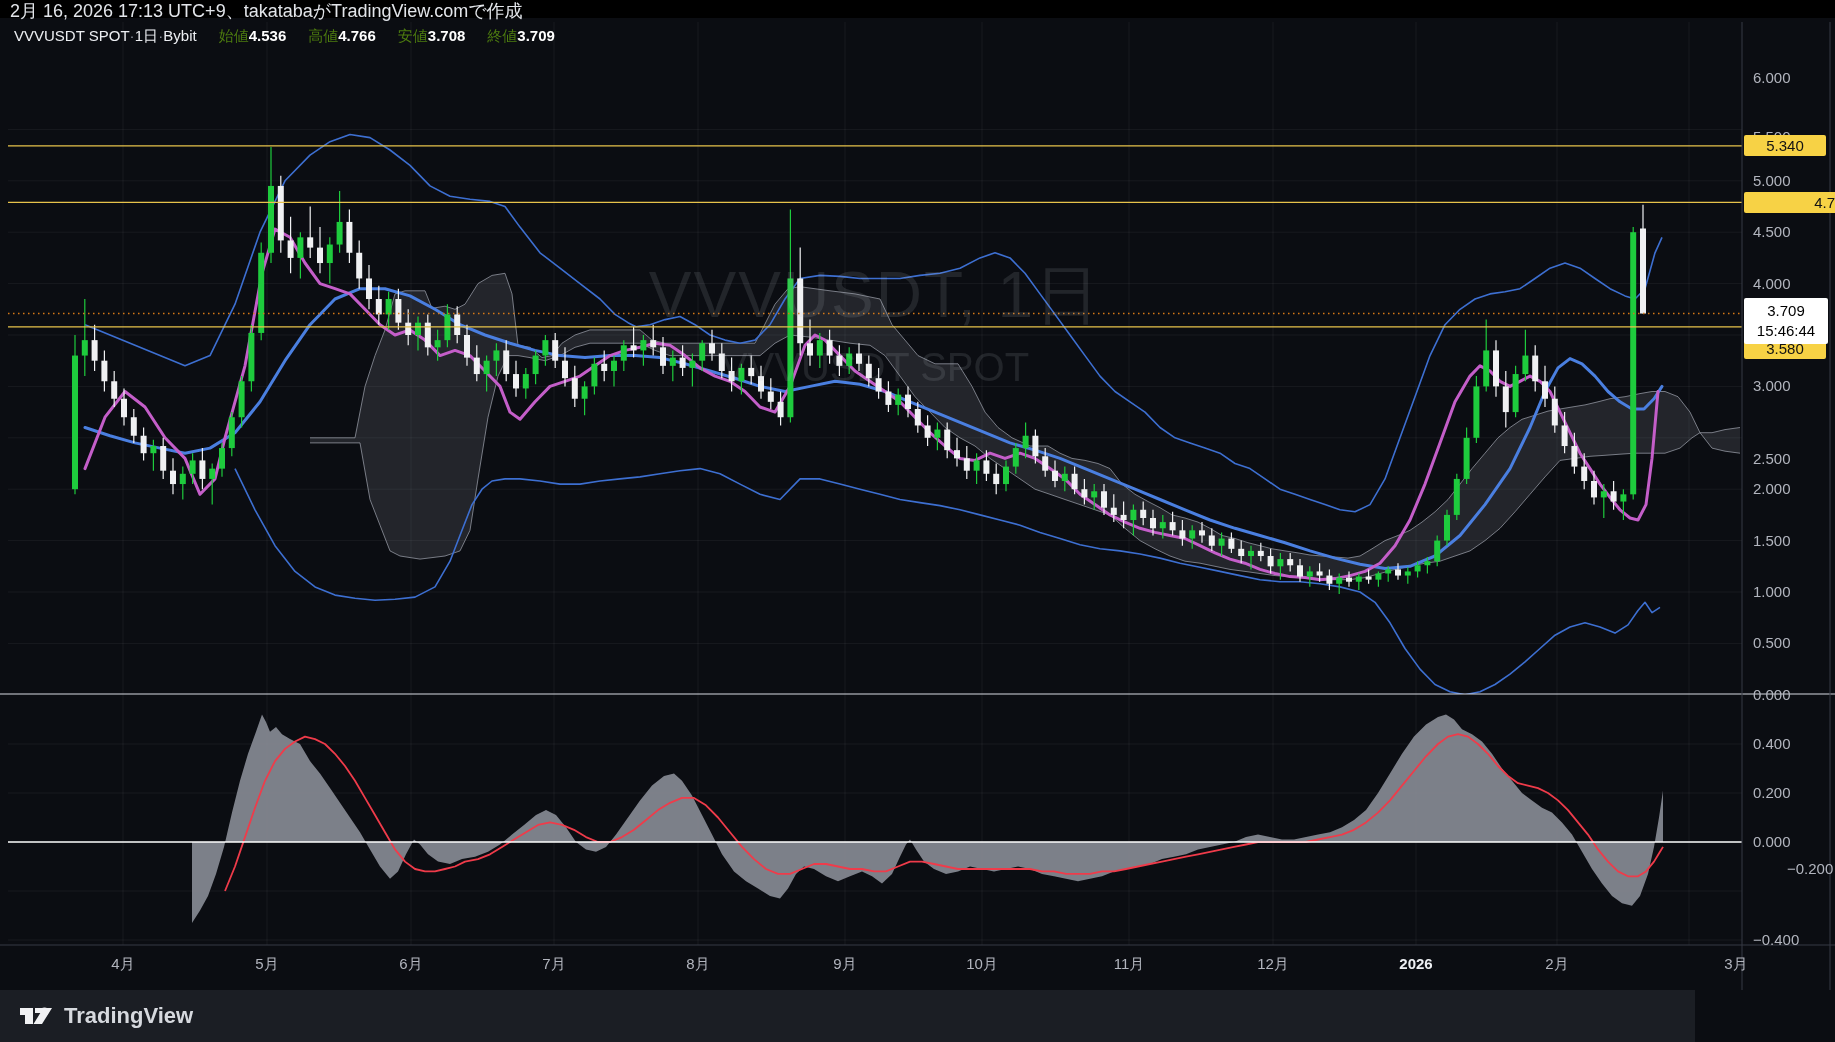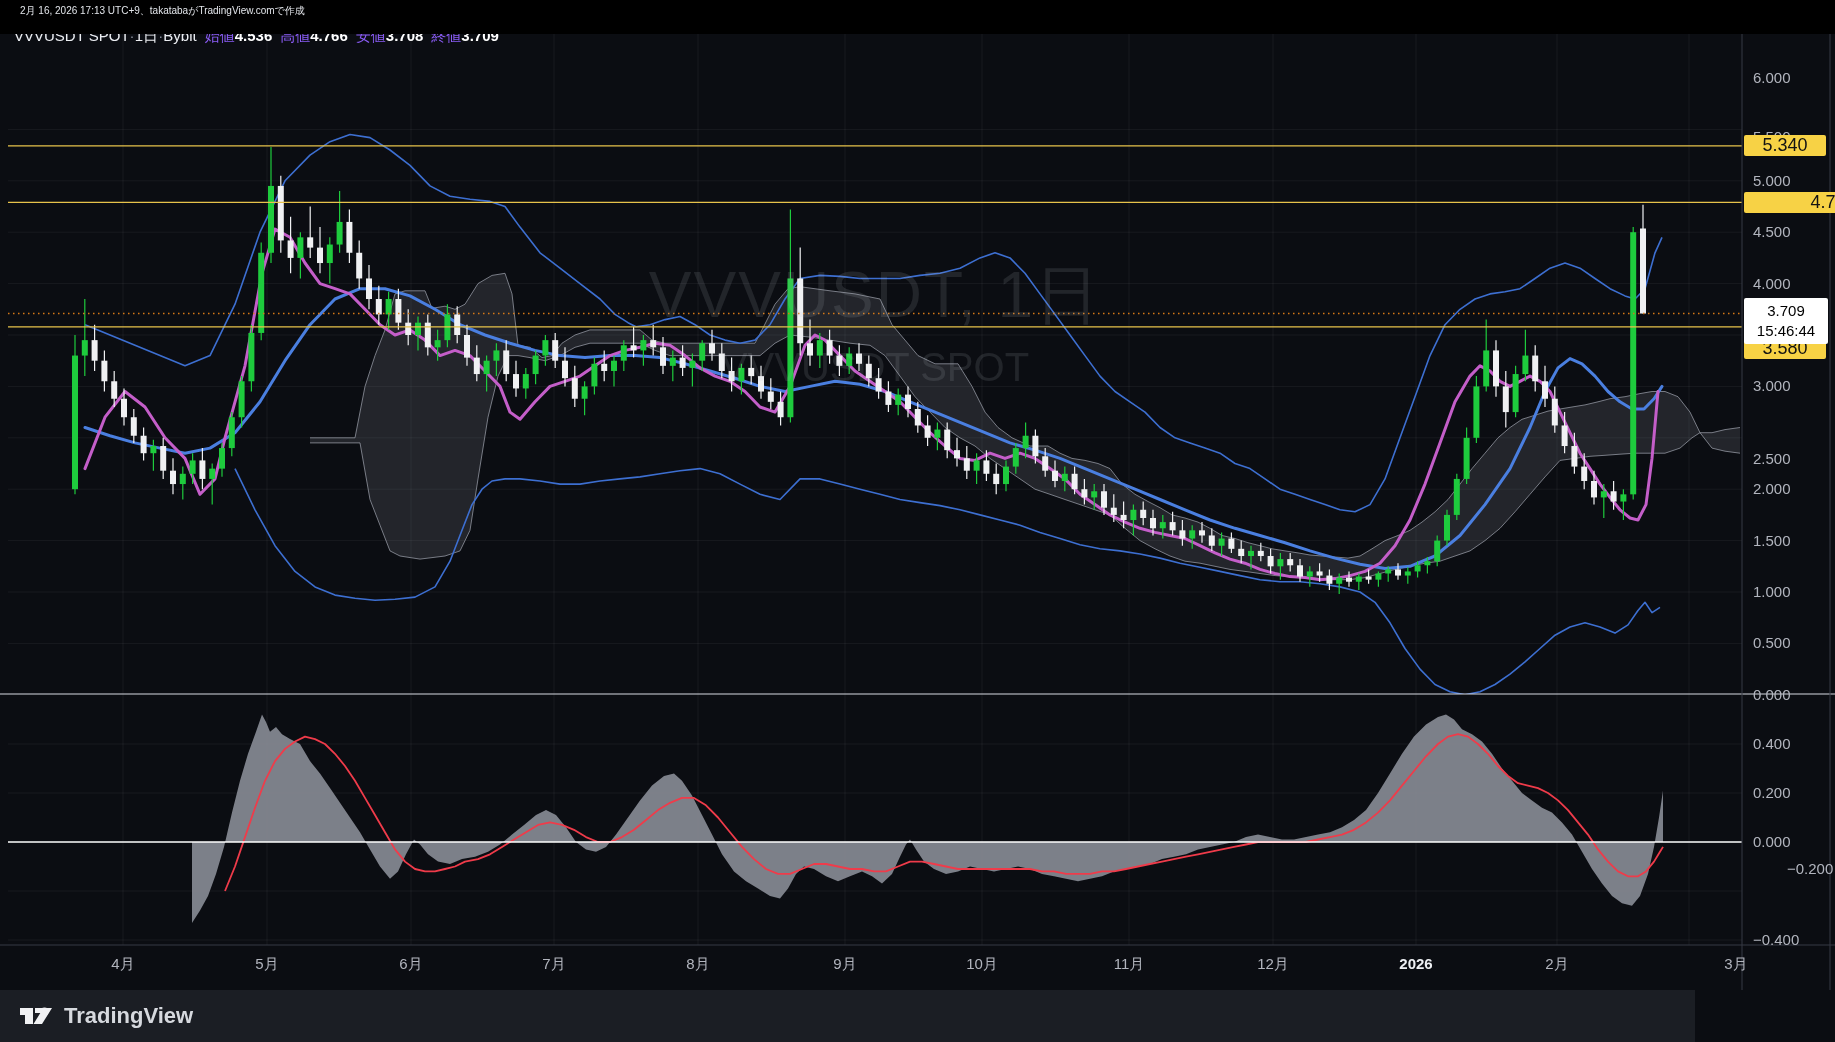--- a/index.html
+++ b/index.html
@@ -1,34 +1,34 @@
 <!DOCTYPE html>
 <html><head>
 <meta charset="utf-8">
 <style>
   html,body{margin:0;padding:0;background:#000;}
   .app{position:relative;width:1835px;height:1042px;background:#0b0d12;overflow:hidden;
        font-family:"Liberation Sans","DejaVu Sans",sans-serif;}
-  .top-bar{position:absolute;top:0;left:0;width:100%;height:34px;background:#000;
-       color:#e2e5ea;font-size:10px;line-height:22px;padding-left:20px;box-sizing:border-box;z-index:30;}
+  .top-bar{position:absolute;top:0;left:0;width:100%;height:18px;background:#000;
+       color:#e2e5ea;font-size:18px;line-height:22px;padding-left:10px;box-sizing:border-box;z-index:30;}
   svg.chart{position:absolute;top:0;left:0;z-index:1;}
-  .legend{position:absolute;top:27px;left:14px;z-index:10;font-size:15px;display:flex;gap:8px;align-items:center;color:#cdd2da;}
+  .legend{position:absolute;top:27px;left:14px;z-index:10;font-size:15px;display:flex;gap:22px;align-items:center;color:#cdd2da;}
   .legend .sym{color:#eceef2;}
   .legend .dot{color:#8b909c;margin:0 -4px;}
-  .legend .pair .lk{color:#8b5cf6;}
+  .legend .pair .lk{color:#4d7c0f;}
   .legend .pair .lv{color:#ffffff;font-weight:bold;}
   .watermark{position:absolute;left:875px;top:252px;transform:translateX(-50%);z-index:2;
        text-align:center;color:rgba(195,201,212,0.13);pointer-events:none;white-space:nowrap;}
   .watermark .w1{font-size:64px;letter-spacing:2px;}
   .watermark .w2{font-size:40px;margin-top:6px;}
   .tick{position:absolute;left:1753px;width:74px;color:#b2b5be;font-size:15px;z-index:6;}
   .mtick{position:absolute;transform:translateX(-50%);color:#b2b5be;font-size:15px;top:956px;z-index:6;}
   .mtick.bold{color:#eef0f4;font-weight:bold;}
   .lvl{position:absolute;left:1744px;width:82px;height:21px;background:#f7d245;color:#131313;
-       font-size:18px;line-height:21px;text-align:center;border-radius:2px;z-index:8;}
+       font-size:15px;line-height:21px;text-align:center;border-radius:2px;z-index:8;}
   .cur{position:absolute;left:1744px;width:84px;background:#ffffff;color:#000;border-radius:2px;
        text-align:center;font-size:15px;z-index:9;padding:3px 0;line-height:20px;}
   .time-axis{position:absolute;top:945px;left:0;width:1835px;height:45px;z-index:5;}
   .footer{position:absolute;top:990px;left:0;width:1695px;height:52px;background:#1b1e24;z-index:20;
        display:flex;align-items:center;padding-left:18px;box-sizing:border-box;}
   .footer .brand{color:#d6d9de;font-size:22px;font-weight:bold;margin-left:10px;}
 </style>
 </head>
 <body>
 

